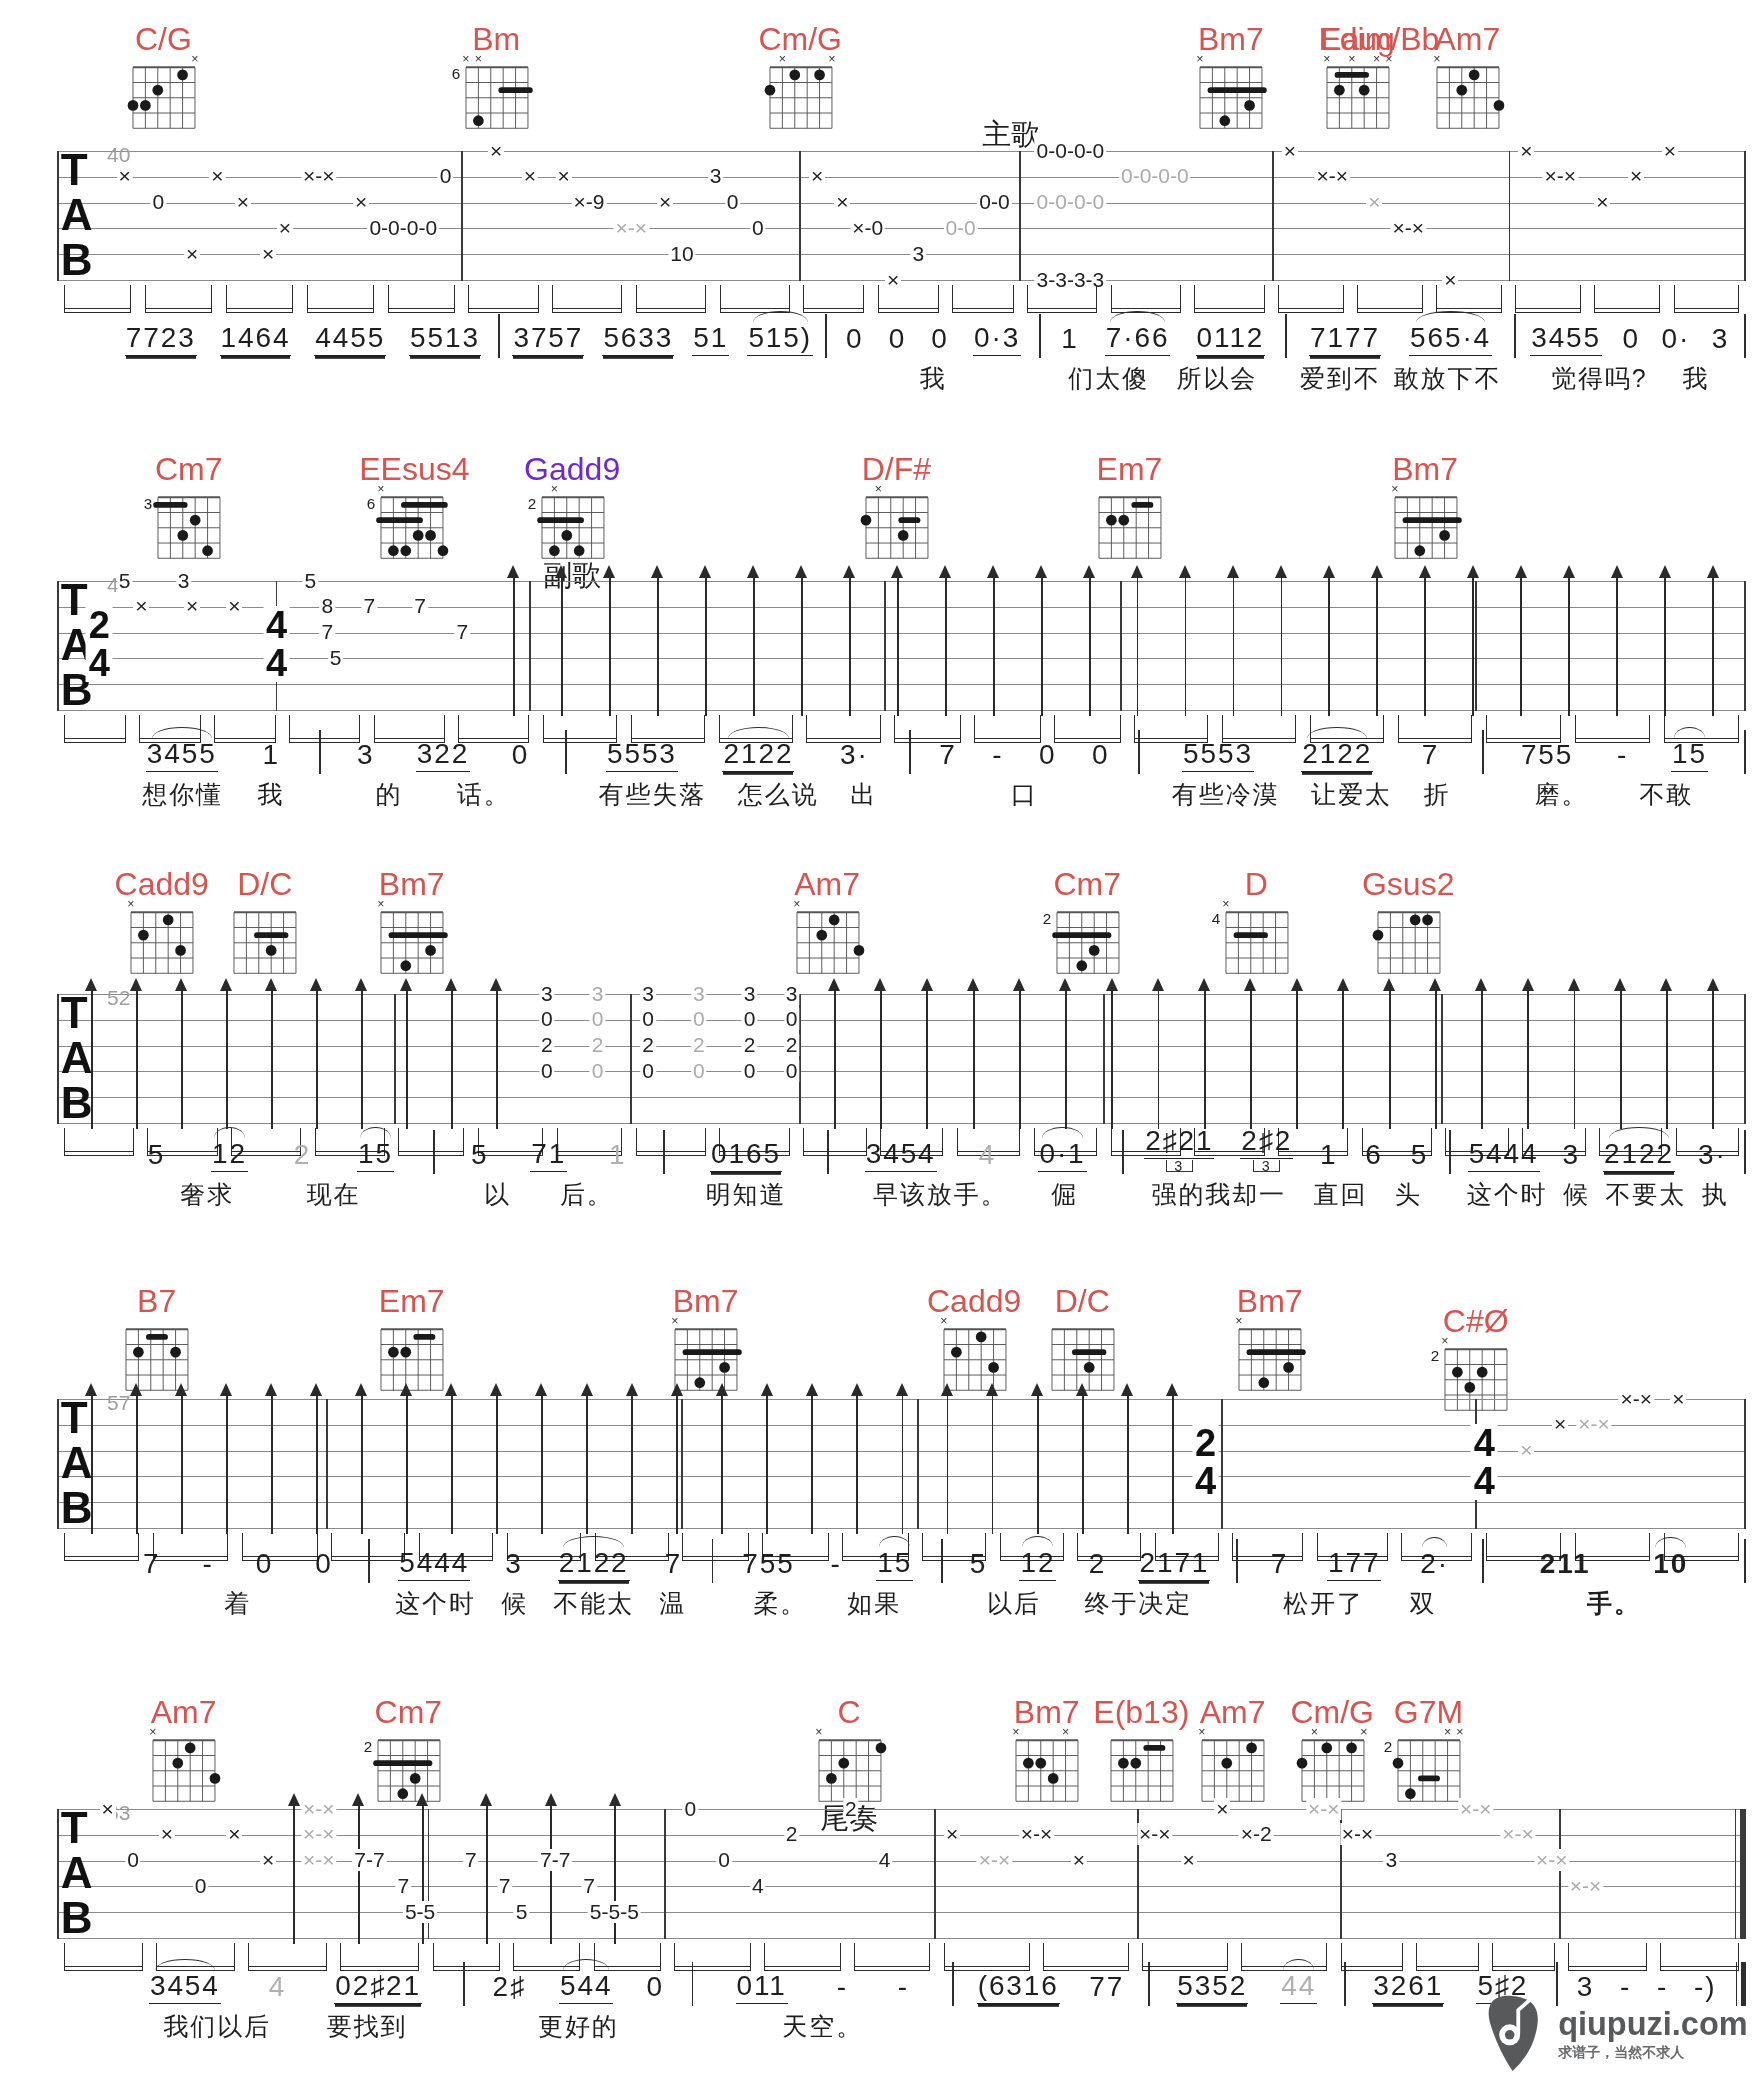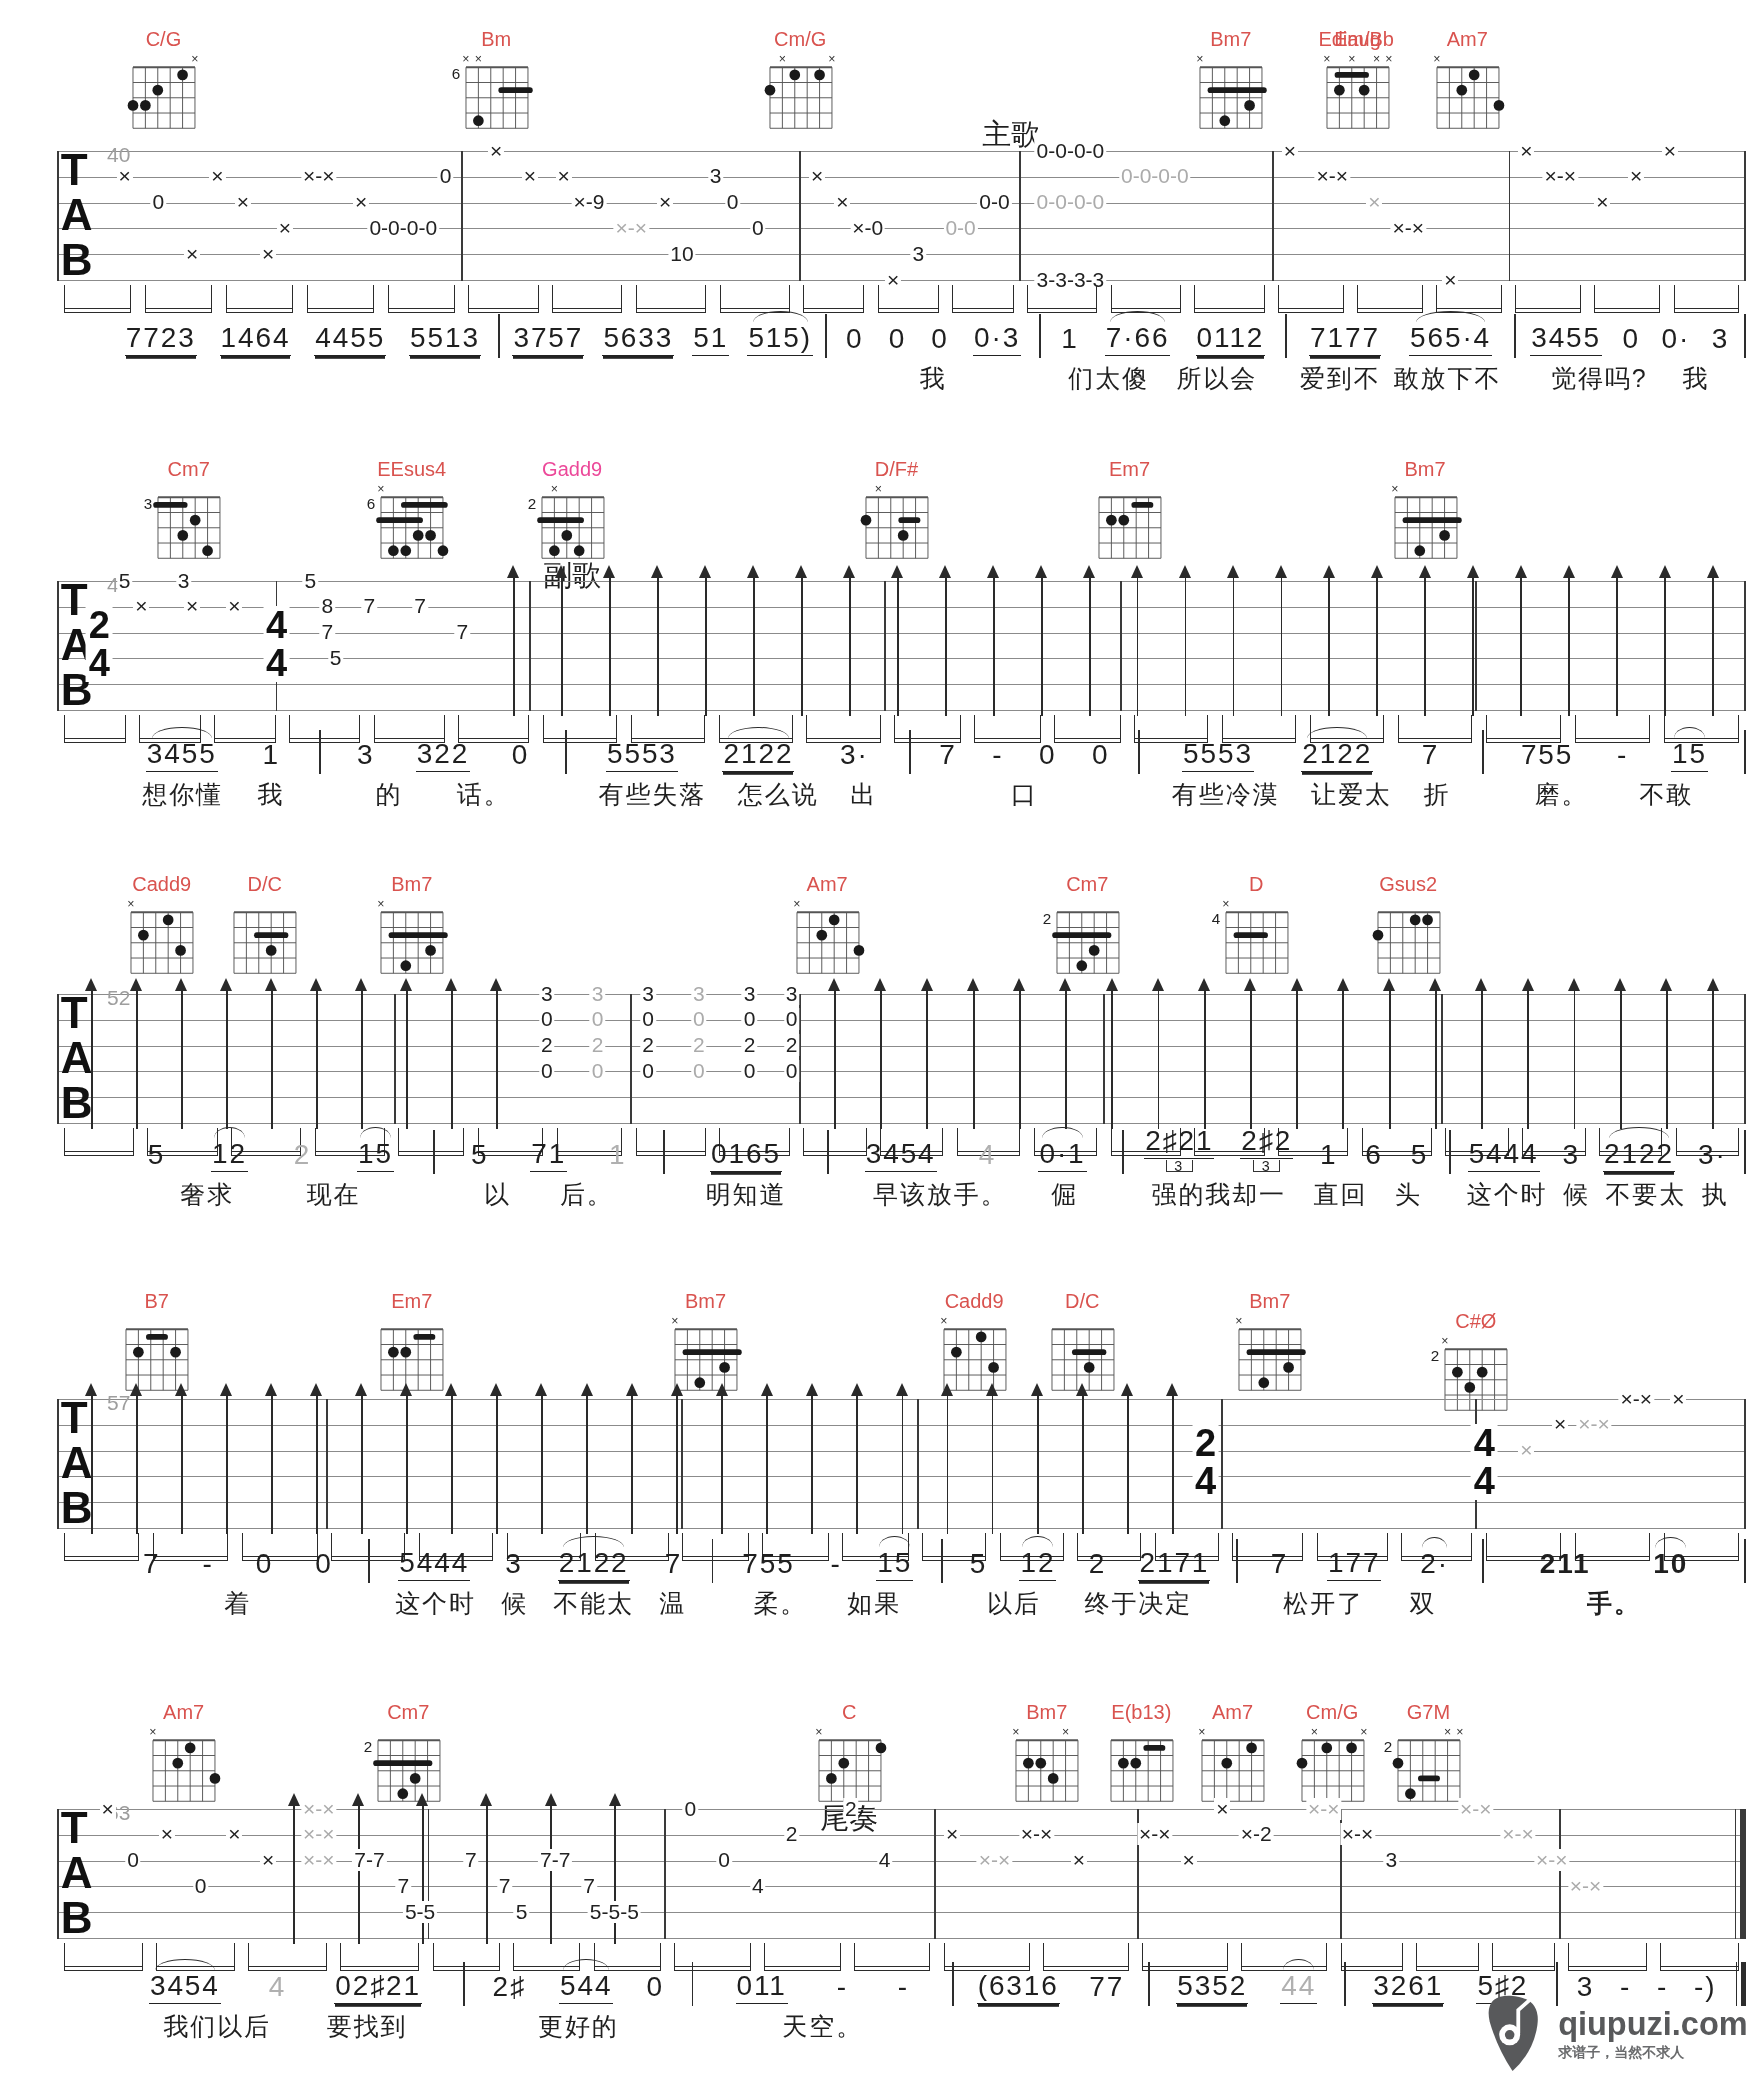--- a/index.html
+++ b/index.html
@@ -1,21 +1,21 @@
 <!DOCTYPE html>
 <html><head>
 <meta charset="utf-8">
 <style>
   html,body{margin:0;padding:0;background:#e8e8e8;}
   .page{position:relative;width:1763px;height:2087px;background:#ffffff;overflow:hidden;
         font-family:"Liberation Sans","DejaVu Sans",sans-serif;color:#1f1f1f;}
   .system{position:absolute;left:57px;right:17px;}
   .chordrow{position:absolute;left:0;right:0;height:124px;}
   .chord{position:absolute;width:105px;transform:translateX(-50%);text-align:center;}
-  .chord .cname{font-size:20px;line-height:25px;height:25px;white-space:nowrap;position:relative;}
+  .chord .cname{font-size:32px;line-height:25px;height:25px;white-space:nowrap;position:relative;}
   .chord .cname .n2{position:absolute;left:13.4px;top:0;}
   .seclabel{position:absolute;font-size:29px;color:#1f1f1f;transform:translateX(-50%);white-space:nowrap;}
   .staff{position:absolute;left:0;right:0;height:130px;}
   .sline{position:absolute;left:0;right:0;height:1px;background:#8b8b8b;}
   .clef{position:absolute;left:3.8px;top:-3.8px;font-weight:700;font-size:44px;line-height:45px;color:#111;}
   .mnum{position:absolute;left:50px;top:-7.6px;font-size:21px;color:#9e9e9e;}
   .bar{position:absolute;top:0;width:1.9px;height:130px;background:#3a3a3a;}
   .bar.thick{width:5.7px;}
   .tok{position:absolute;transform:translateX(-50%);font-size:21px;line-height:22px;background:#fff;
        padding:0 1.9px;white-space:nowrap;font-weight:500;color:#222;}
@@ -440,21 +440,21 @@
               <rect x="11" y="37" width="49" height="6" rx="3" fill="#1a1a1a"></rect>
               <circle cx="55" cy="56" r="5.6" fill="#1a1a1a"></circle>
               <circle cx="68" cy="56" r="5.6" fill="#1a1a1a"></circle>
               <circle cx="29" cy="72" r="5.6" fill="#1a1a1a"></circle>
               <circle cx="42" cy="72" r="5.6" fill="#1a1a1a"></circle>
               <circle cx="81" cy="72" r="5.6" fill="#1a1a1a"></circle>
               <text x="10" y="28" font-size="16" text-anchor="end" fill="#222">6</text>
             </svg></div>
         </div>
         <div class="chord" style="left: 30.5%;">
-          <div class="cname" style="color: #ec4899;">Gadd9</div>
+          <div class="cname" style="color: #6d28d9;">Gadd9</div>
           <div><svg width="92" height="82" viewBox="0 0 96 86">
               <line x1="16" y1="16" x2="16" y2="80" stroke="#555" stroke-width="1"></line>
               <line x1="29" y1="16" x2="29" y2="80" stroke="#555" stroke-width="1"></line>
               <line x1="42" y1="16" x2="42" y2="80" stroke="#555" stroke-width="1"></line>
               <line x1="55" y1="16" x2="55" y2="80" stroke="#555" stroke-width="1"></line>
               <line x1="68" y1="16" x2="68" y2="80" stroke="#555" stroke-width="1"></line>
               <line x1="81" y1="16" x2="81" y2="80" stroke="#555" stroke-width="1"></line>
               <line x1="16" y1="16" x2="81" y2="16" stroke="#555" stroke-width="2"></line>
               <line x1="16" y1="32" x2="81" y2="32" stroke="#555" stroke-width="1"></line>
               <line x1="16" y1="48" x2="81" y2="48" stroke="#555" stroke-width="1"></line>

